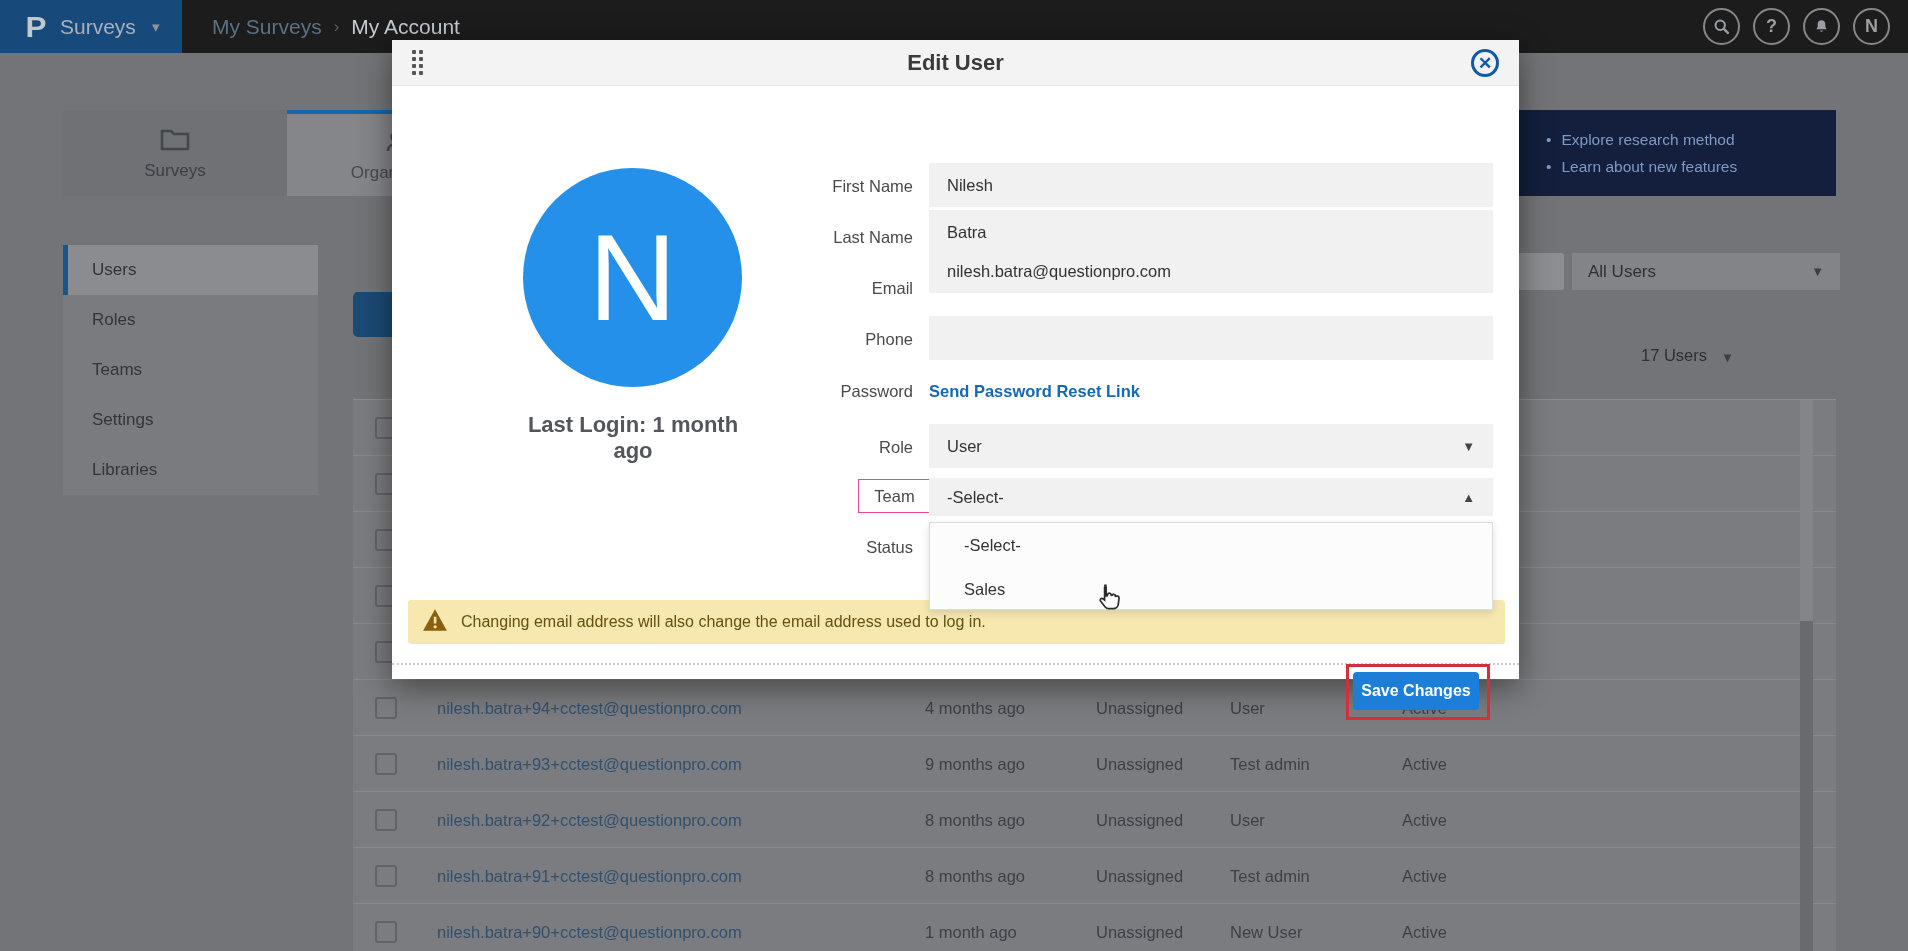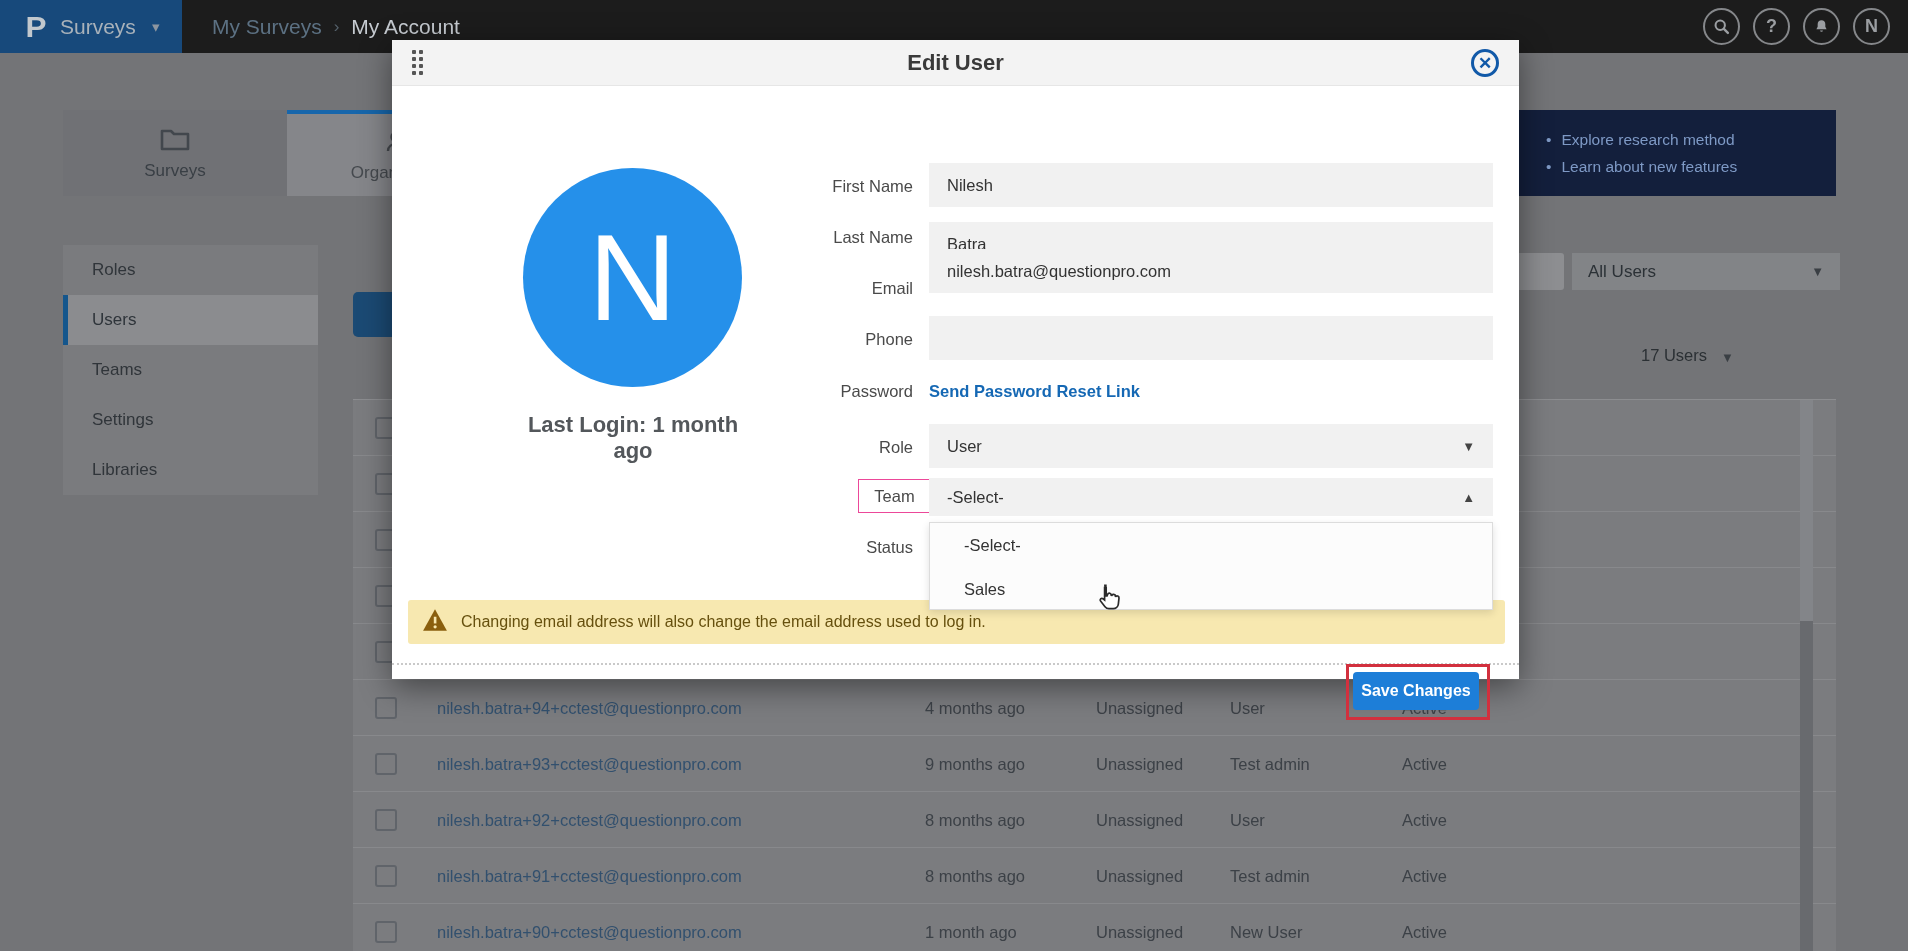--- a/index.html
+++ b/index.html
@@ -159,25 +159,25 @@
           <circle cx="12" cy="8" r="4.5" fill="none" stroke="#45494e" stroke-width="2.4"></circle>
           <path d="M4 22c0-4.5 3.6-7 8-7s8 2.5 8 7" fill="none" stroke="#45494e" stroke-width="2.4"></path>
           <path d="M24 6v8M20 10h8" stroke="#45494e" stroke-width="2.4"></path>
         </svg>
     </span>
     <span>Organization</span>
   </div>
 </div>
 
 <div class="sidebar">
+  <div class="side-item active">
+      <span>Users</span>
+    </div>
   <div class="side-item">
       <span>Roles</span>
-    </div>
-  <div class="side-item active">
-      <span>Users</span>
     </div>
   <div class="side-item">
       <span>Teams</span>
     </div>
   <div class="side-item">
       <span>Settings</span>
     </div>
   <div class="side-item">
       <span>Libraries</span>
     </div>
@@ -284,21 +284,21 @@
   <div class="m-body">
     <div class="avatar">
         <span>N</span>
       </div>
     <div class="last-login">Last Login: 1 month ago</div>
 
     <span class="flabel" style="top:91px">First Name</span>
     <input class="finput" style="top: 77px;" value="Nilesh">
 
     <span class="flabel" style="top:142px">Last Name</span>
-    <input class="finput" style="top: 136px;" value="Batra">
+    <input class="finput" style="top: 124px;" value="Batra">
 
     <span class="flabel" style="top:193px">Email</span>
     <input class="finput" style="top: 163px;" value="nilesh.batra@questionpro.com">
 
     <span class="flabel" style="top:244px">Phone</span>
     <input class="finput" style="top: 230px;">
 
     <span class="flabel" style="top:296px">Password</span>
     <span class="flink" style="top:296px">Send Password Reset Link</span>
 

